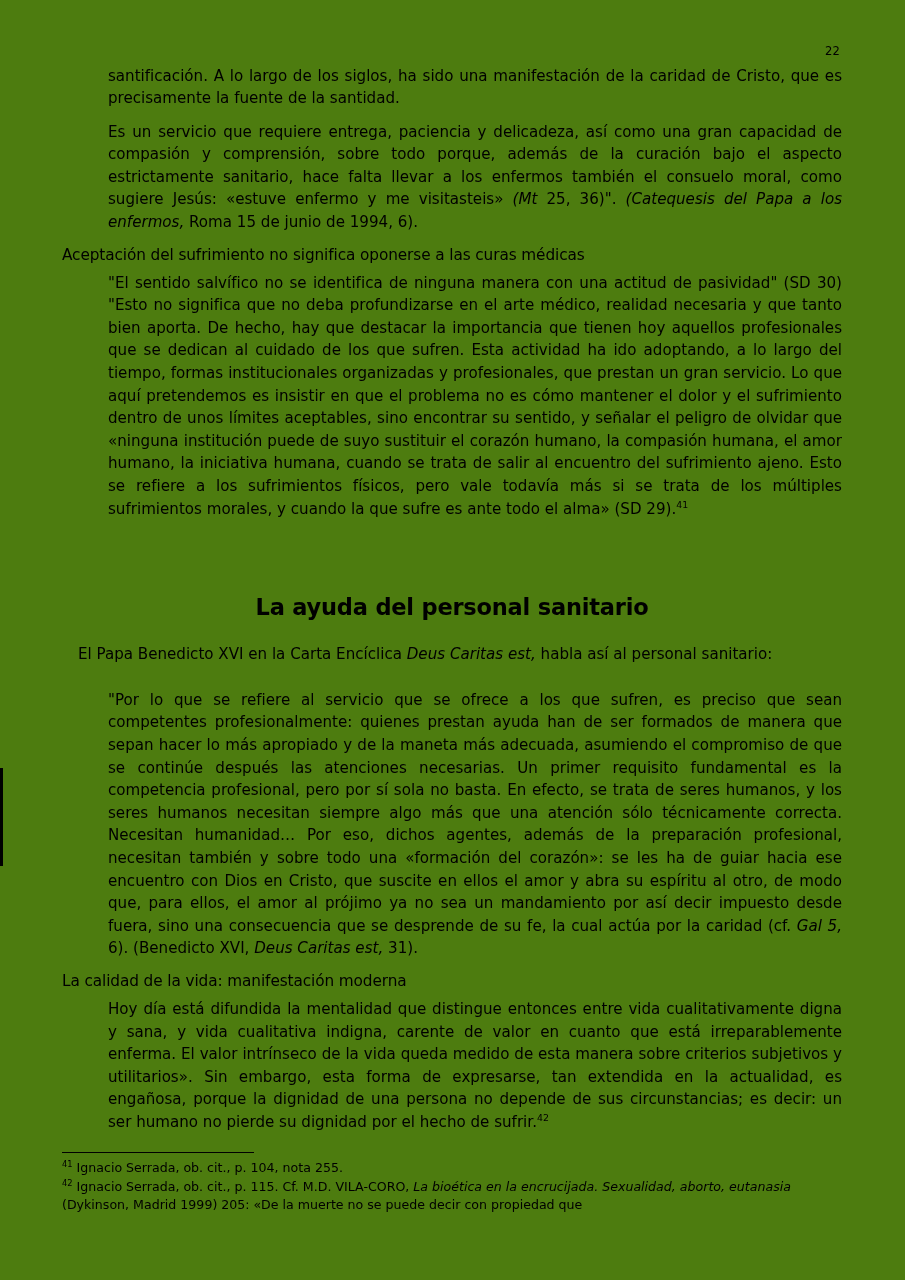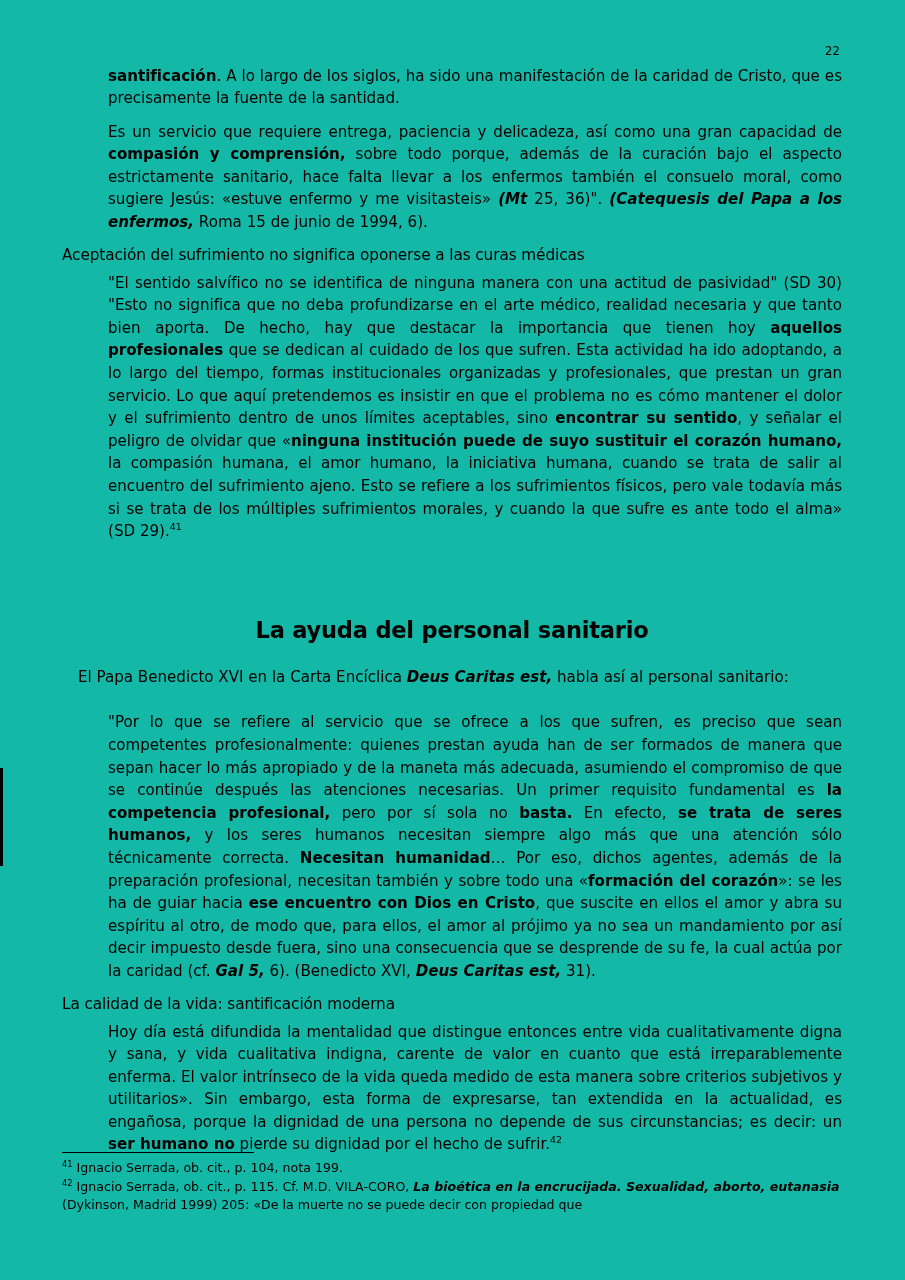--- a/index.html
+++ b/index.html
@@ -9,21 +9,21 @@
     background: #ffffff;
   }
   body {
     font-family: "DejaVu Sans", sans-serif;
     color: #000000;
   }
   .page {
     position: relative;
     width: 905px;
     height: 1280px;
-    background: #14b8a6;
+    background: #4d7c0f;
     overflow: hidden;
     box-sizing: border-box;
   }
   
   .change-bar {
     position: absolute;
     left: 0px;
     top: 768px;
     width: 3px;
     height: 98px;
@@ -75,22 +75,22 @@
     padding: 0;
     font-size: 22.5px;
     font-weight: bold;
     text-align: center;
     line-height: 28px;
     letter-spacing: -0.2px;
   }
   .spacer-lg { height: 62px; }
   .spacer-md { height: 22px; }
   .spacer-sm { height: 12px; }
-  b, strong { font-weight: bold; }
-  i, em { font-style: italic; font-weight: bold; }
+  b, strong { font-weight: normal; }
+  i, em { font-style: italic; }
   sup {
     font-size: 0.62em;
     vertical-align: super;
     line-height: 0;
   }
   
   .footnotes {
     position: absolute;
     left: 62px;
     top: 1152px;
@@ -136,25 +136,25 @@
     <h1 class="maintitle">La ayuda del personal sanitario</h1>
 
     <div class="spacer-md"></div>
 
     <p class="flush"><span>El Papa Benedicto XVI en la Carta Encíclica </span><i>Deus Caritas est,</i><span> habla así al personal sanitario:</span></p>
 
     <div class="spacer-sm"></div>
 
     <p class="body"><span>"Por lo que se refiere al servicio que se ofrece a los que sufren, es preciso que sean competentes profesionalmente: quienes prestan ayuda han de ser formados de manera que sepan hacer lo más apropiado y de la maneta más adecuada, asumiendo el compromiso de que se continúe después las atenciones necesarias. Un primer requisito fundamental es </span><b>la competencia profesional,</b><span> pero por sí sola no </span><b>basta.</b><span> En efecto, </span><b>se trata de seres humanos,</b><span> y los seres humanos necesitan siempre algo más que una atención sólo técnicamente correcta. </span><b>Necesitan humanidad</b><span>… Por eso, dichos agentes, además de la preparación profesional, necesitan también y sobre todo una «</span><b>formación del corazón</b><span>»: se les ha de guiar hacia </span><b>ese encuentro con Dios en Cristo</b><span>, que suscite en ellos el amor y abra su espíritu al otro, de modo que, para ellos, el amor al prójimo ya no sea un mandamiento por así decir impuesto desde fuera, sino una consecuencia que se desprende de su fe, la cual actúa por la caridad (cf. </span><i>Gal 5,</i><span> 6). (Benedicto XVI, </span><i>Deus Caritas est,</i><span> 31).</span></p>
 
-    <h2 class="section">La calidad de la vida: santificación moderna</h2>
+    <h2 class="section">La calidad de la vida: manifestación moderna</h2>
 
     <p class="body tight"><span>Hoy día está difundida la mentalidad que distingue entonces entre vida cualitativamente digna y sana, y vida cualitativa indigna, carente de valor en cuanto que está irreparablemente enferma. El valor intrínseco de la vida queda medido de esta manera sobre criterios subjetivos y utilitarios». Sin embargo, esta forma de expresarse, tan extendida en la actualidad, es engañosa, porque la dignidad de una persona no depende de sus circunstancias; es decir: un </span><b>ser humano no</b><span> pierde su dignidad por el hecho de sufrir.</span><sup>42</sup></p>
 
   </div>
 
   <div class="footnotes">
     <div class="fn-rule"></div>
-    <p class="fn"><sup>41</sup><span> Ignacio Serrada, ob. cit., p. 104, nota 199.</span></p>
+    <p class="fn"><sup>41</sup><span> Ignacio Serrada, ob. cit., p. 104, nota 255.</span></p>
     <p class="fn"><sup>42</sup><span> Ignacio Serrada, ob. cit., p. 115. Cf. M.D. VILA-CORO, </span><i>La bioética en la encrucijada. Sexualidad, aborto, eutanasia</i><span> (Dykinson, Madrid 1999) 205: «De la muerte no se puede decir con propiedad que</span></p>
   </div>
 
 </div>
 
 </body></html>

